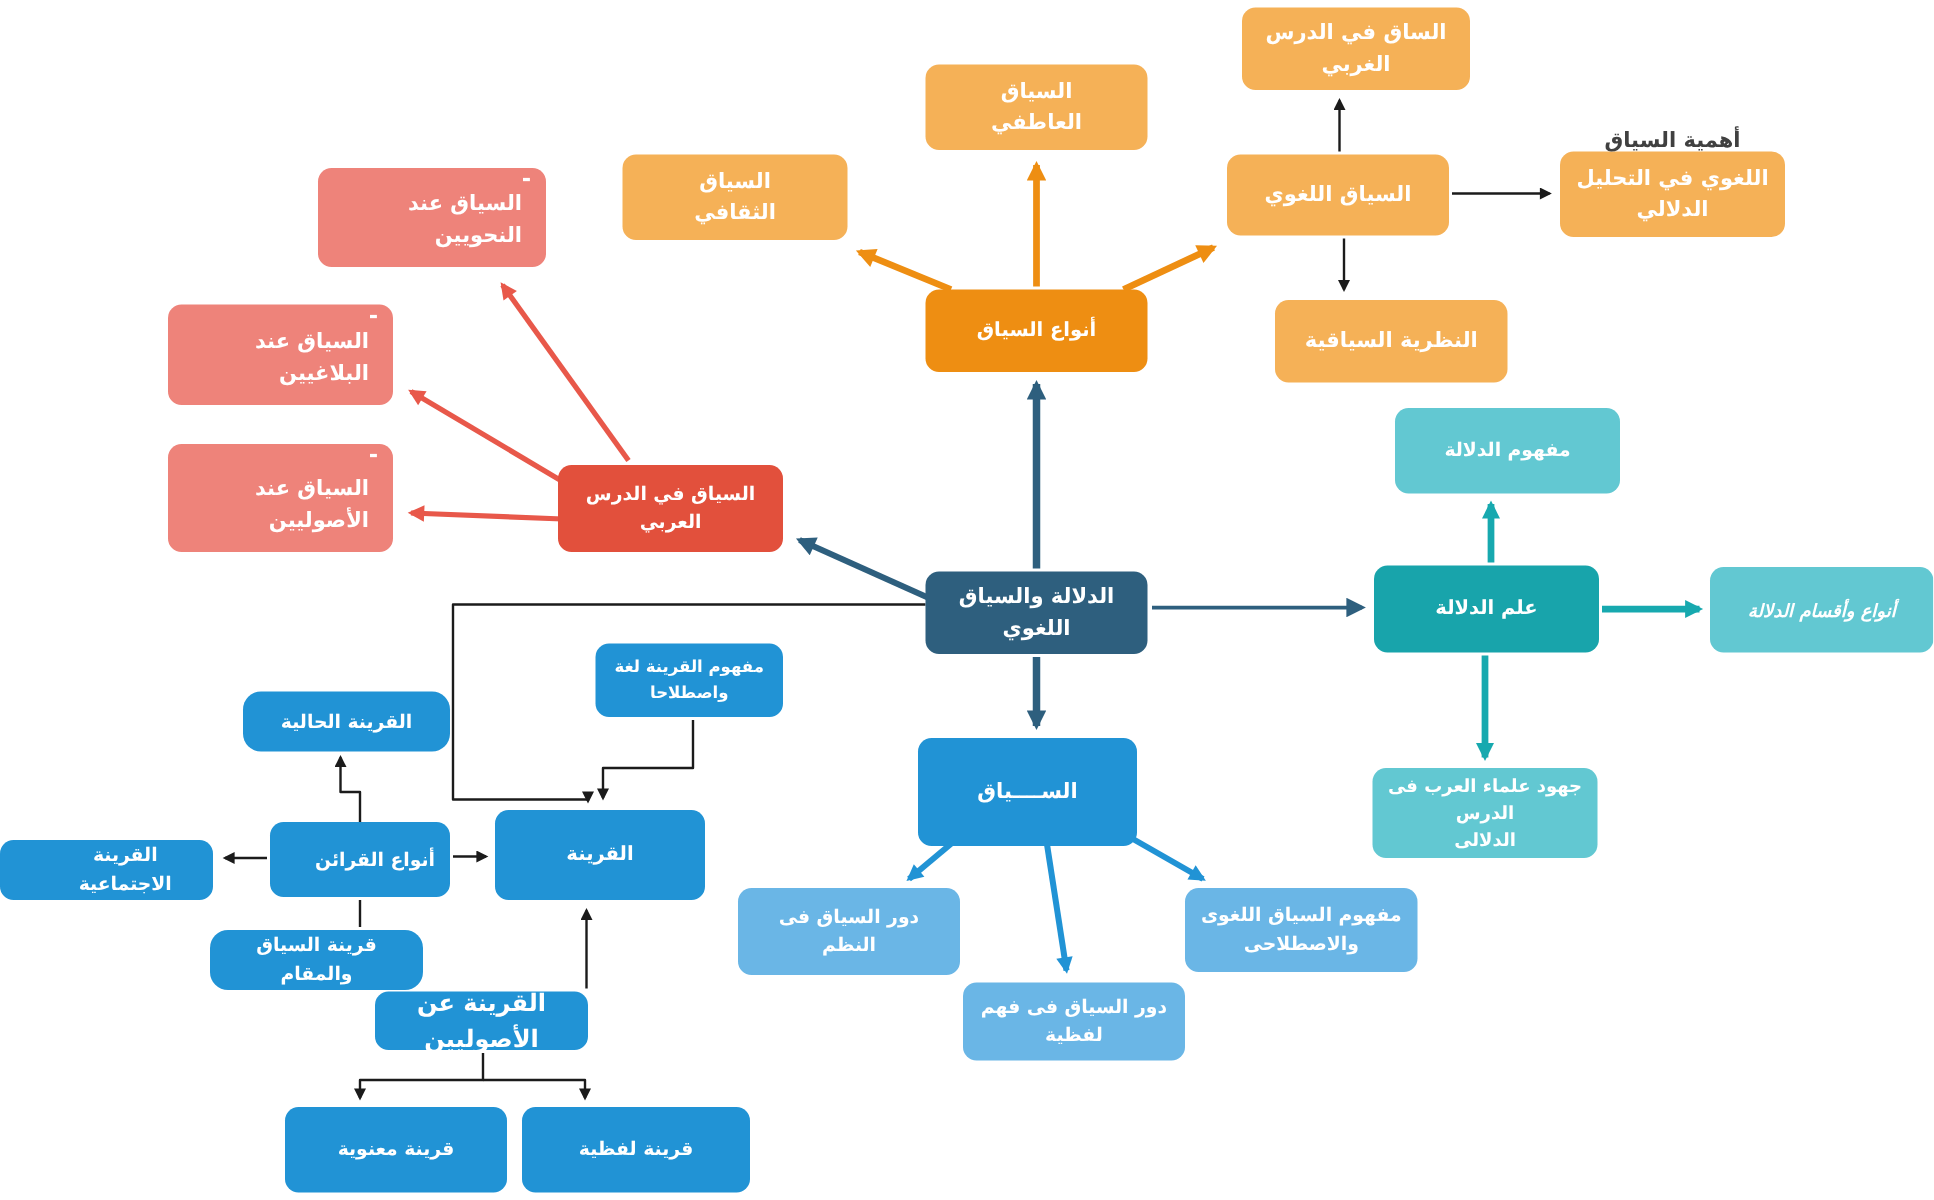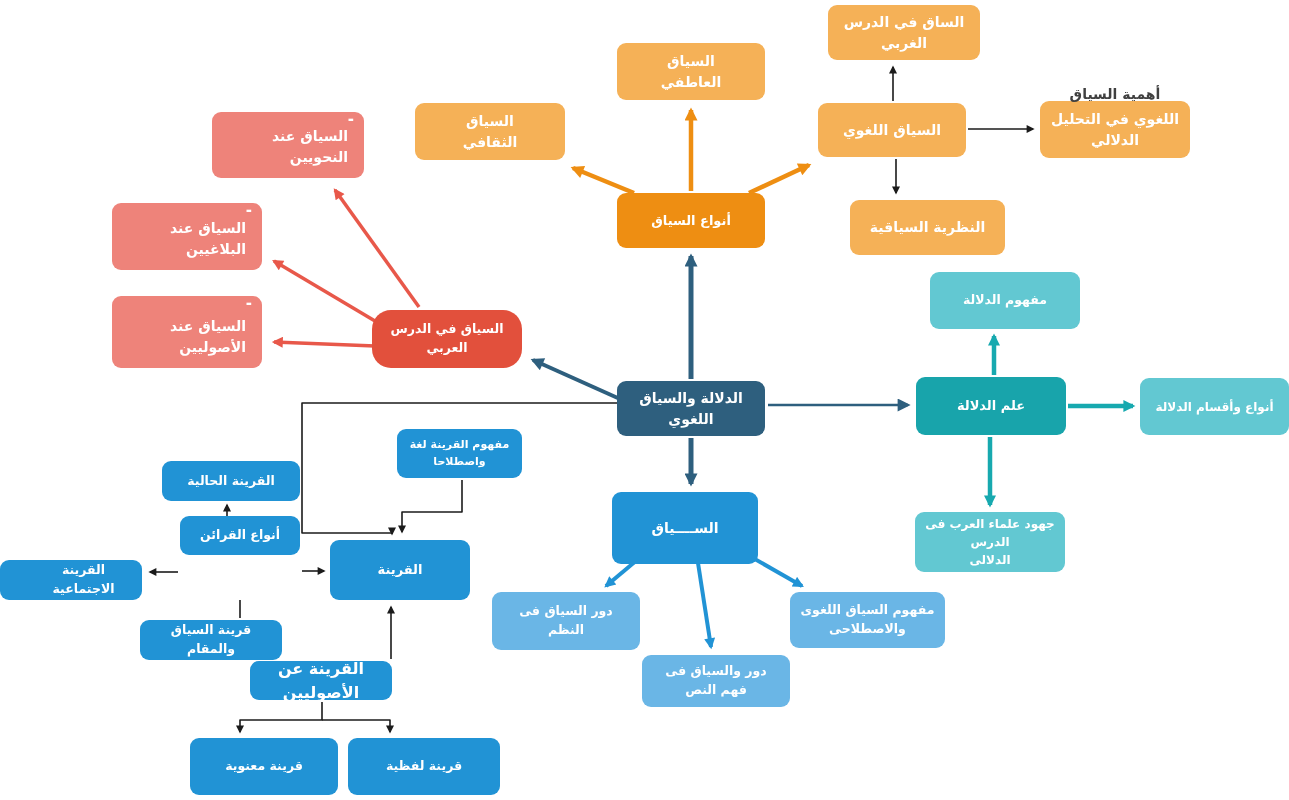--- a/index.html
+++ b/index.html
@@ -26,21 +26,21 @@
     display:flex;align-items:center;justify-content:center;
     color:#fff;font-weight:bold;text-align:center;direction:rtl;
     padding:4px 10px;line-height:1.5;cursor:pointer;
   }
   .node-label{white-space:pre-line;width:100%;}
   .navy{background:var(--navy);}
   .orange{background:var(--orange);}
   .orange-light{background:var(--orange_light);}
   .salmon{background:var(--salmon);justify-content:flex-start;align-items:flex-end;padding:6px 16px 10px 8px;}
   .salmon .node-label{width:auto;text-align:right;}
-  .red{background:var(--red);border-radius:19px;}
+  .red{background:var(--red);}
   .teal{background:var(--teal);}
   .teal-light{background:var(--teal_light);}
   .blue{background:var(--blue);}
   .blue-light{background:var(--blue_light);justify-content:flex-end;}
   .minus{
     position:absolute;top:0px;right:10px;color:#fff;font-weight:bold;
     font-size:15px;line-height:14px;cursor:pointer;
   }
   .top-text{
     position:absolute;top:-17px;left:0;width:100%;text-align:center;
@@ -169,67 +169,67 @@
       <span class="node-label">السياق في الدرس العربي</span>
     </div>
     <div class="node teal" style="left: 916px; top: 377px; width: 150px; height: 58px; font-size: 13px;">
 
       <span class="node-label">علم الدلالة</span>
     </div>
     <div class="node teal-light" style="left: 930px; top: 272px; width: 150px; height: 57px; font-size: 12.5px;">
 
       <span class="node-label">مفهوم الدلالة</span>
     </div>
-    <div class="node teal-light" style="left: 1140px; top: 378px; width: 149px; height: 57px; font-size: 12px;">
+    <div class="node teal-light" style="left: 1140px; top: 378px; width: 149px; height: 57px; font-size: 12px; font-style: italic;">
 
       <span class="node-label">أنواع وأقسام الدلالة</span>
     </div>
     <div class="node teal-light" style="left: 915px; top: 512px; width: 150px; height: 60px; font-size: 12px;">
 
       <span class="node-label">جهود علماء العرب فى الدرس
 الدلالى</span>
     </div>
     <div class="node blue" style="left: 612px; top: 492px; width: 146px; height: 72px; font-size: 14px;">
 
       <span class="node-label">الســــياق</span>
     </div>
     <div class="node blue-light" style="left: 492px; top: 592px; width: 148px; height: 58px; font-size: 12.5px;">
 
       <span class="node-label">دور السياق فى النظم</span>
     </div>
     <div class="node blue-light" style="left: 642px; top: 655px; width: 148px; height: 52px; font-size: 12.5px;">
 
-      <span class="node-label">دور والسياق فى فهم النص</span>
+      <span class="node-label">دور السياق فى فهم لفظية</span>
     </div>
     <div class="node blue-light" style="left: 790px; top: 592px; width: 155px; height: 56px; font-size: 12.5px;">
 
       <span class="node-label">مفهوم السياق اللغوى
 والاصطلاحى</span>
     </div>
-    <div class="node blue" style="left: 162px; top: 461px; width: 138px; height: 40px; font-size: 12.5px;">
+    <div class="node blue" style="left: 162px; top: 461px; width: 138px; height: 40px; font-size: 12.5px; border-radius: 12px;">
 
       <span class="node-label">القرينة الحالية</span>
     </div>
     <div class="node blue" style="left: 397px; top: 429px; width: 125px; height: 49px; font-size: 11px;">
 
       <span class="node-label">مفهوم القرينة لغة واصطلاحا</span>
     </div>
     <div class="node blue" style="left: 330px; top: 540px; width: 140px; height: 60px; font-size: 13px;">
 
       <span class="node-label">القرينة</span>
     </div>
-    <div class="node blue" style="left: 180px; top: 516px; width: 120px; height: 39px; font-size: 12.5px;">
+    <div class="node blue" style="left: 180px; top: 548px; width: 120px; height: 50px; font-size: 12.5px; text-align: right;">
 
       <span class="node-label">أنواع القرائن</span>
     </div>
     <div class="node blue" style="left: 0px; top: 560px; width: 142px; height: 40px; font-size: 12.5px; padding-left: 35px;">
 
       <span class="node-label">القرينة الاجتماعية</span>
     </div>
-    <div class="node blue" style="left: 140px; top: 620px; width: 142px; height: 40px; font-size: 12.5px;">
+    <div class="node blue" style="left: 140px; top: 620px; width: 142px; height: 40px; font-size: 12.5px; border-radius: 12px;">
 
       <span class="node-label">قرينة السياق والمقام</span>
     </div>
     <div class="node blue" style="left: 250px; top: 661px; width: 142px; height: 39px; font-size: 16px;">
 
       <span class="node-label">القرينة عن الأصوليين</span>
     </div>
     <div class="node blue" style="left: 190px; top: 738px; width: 148px; height: 57px; font-size: 12.5px;">
 
       <span class="node-label">قرينة معنوية</span>

